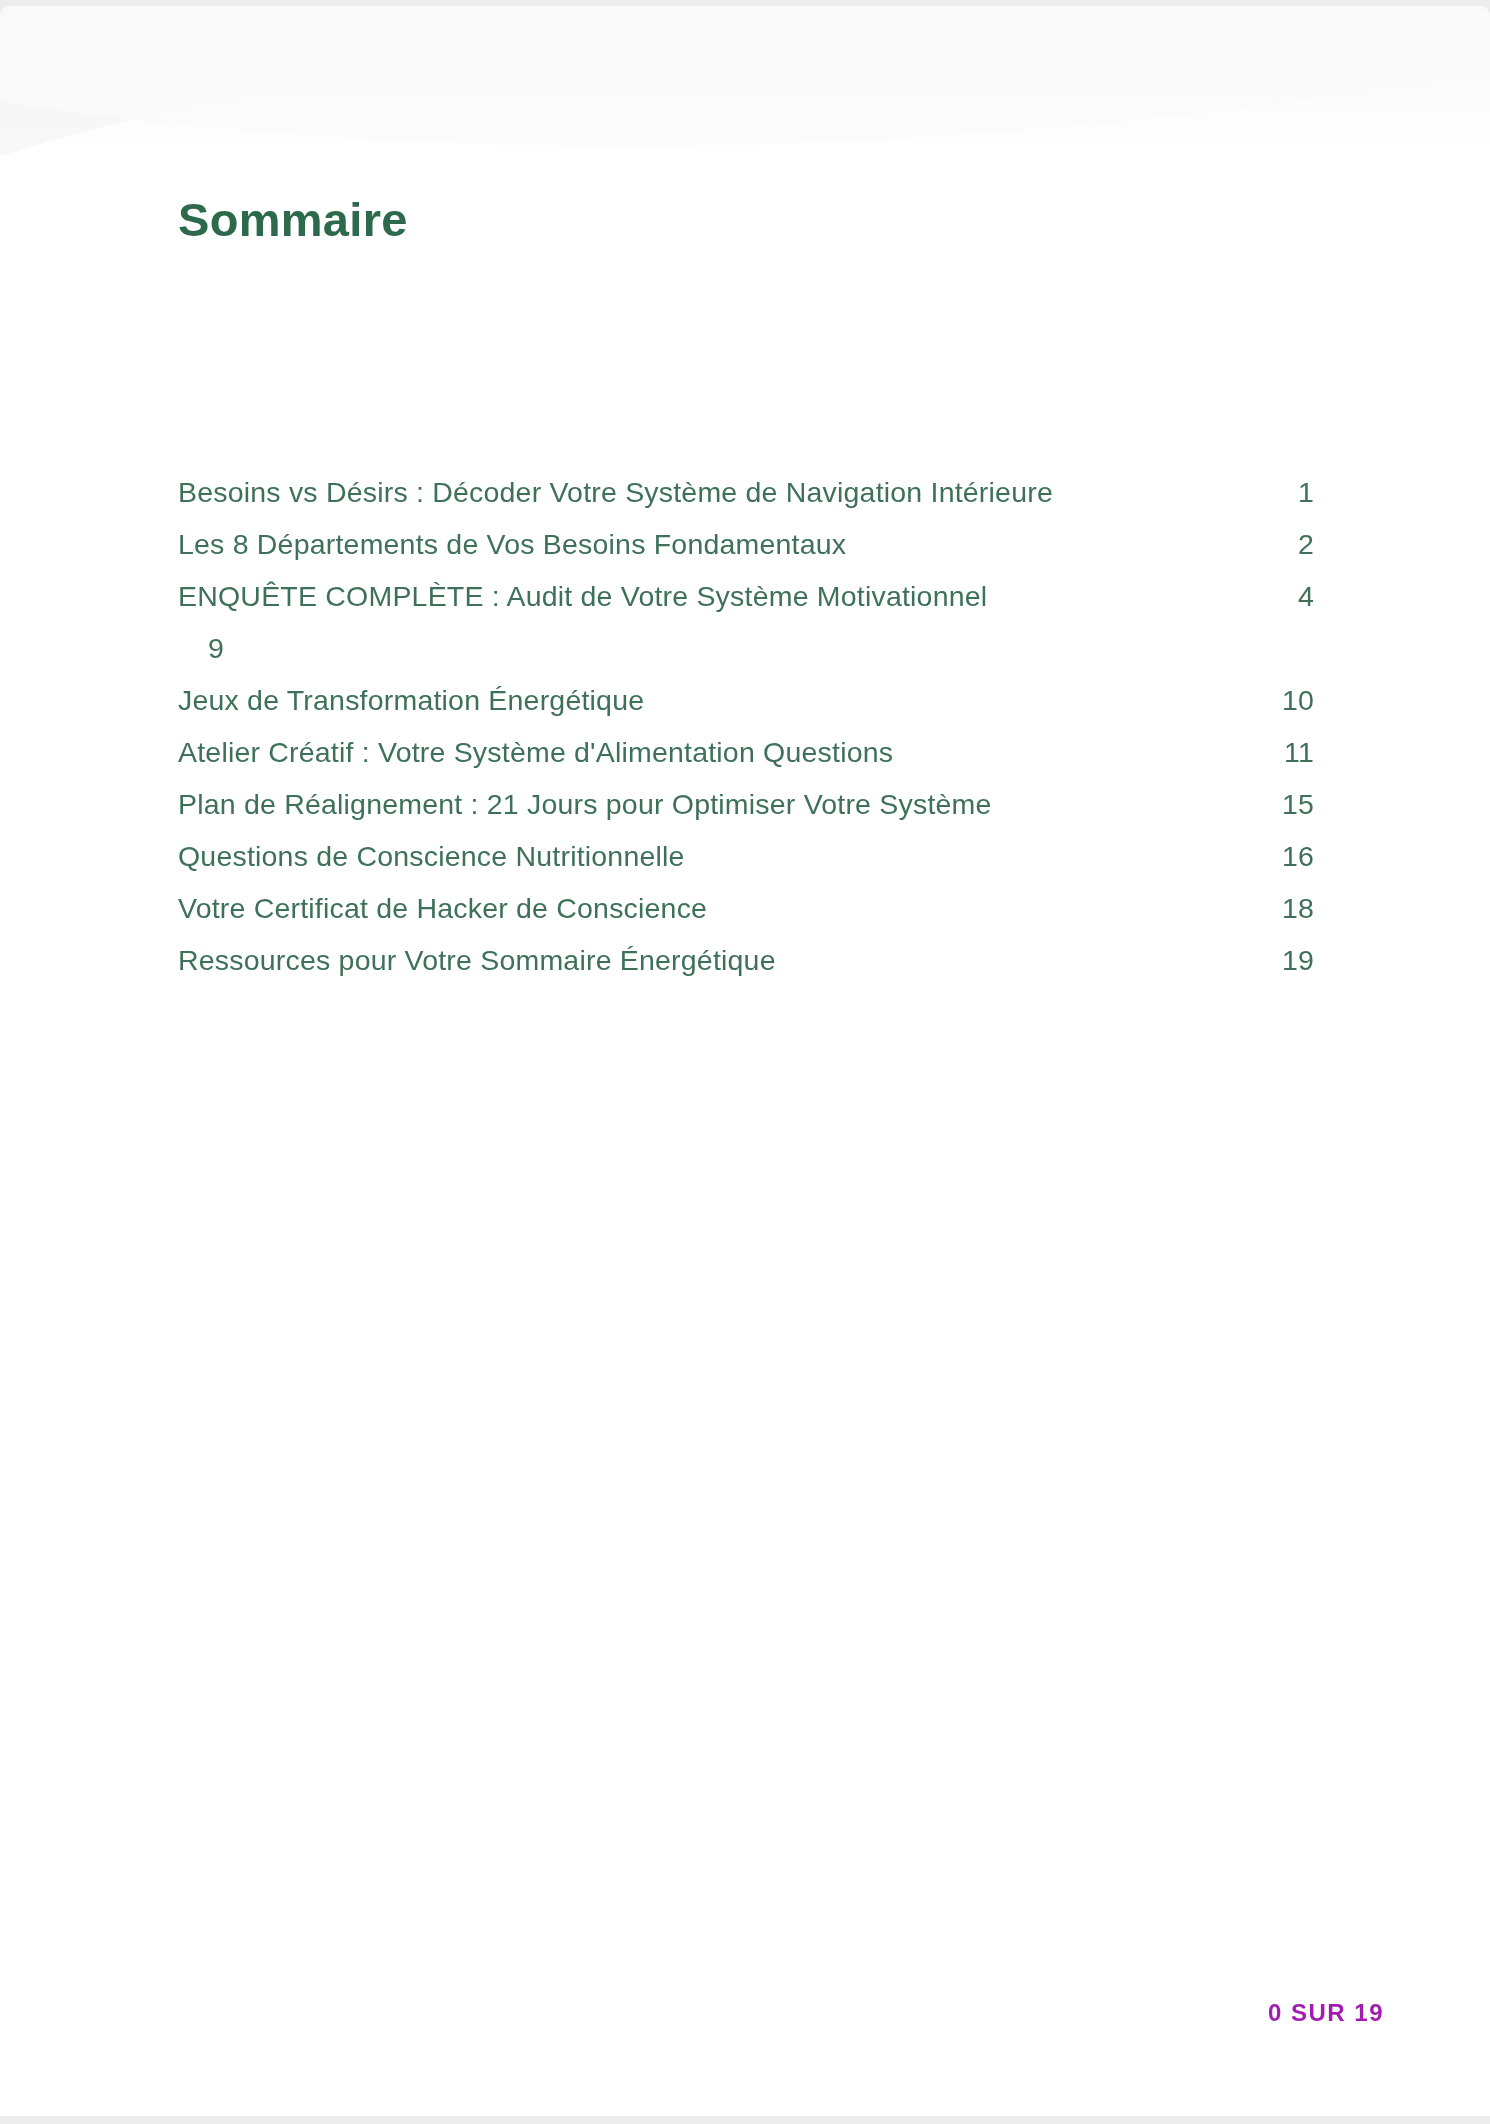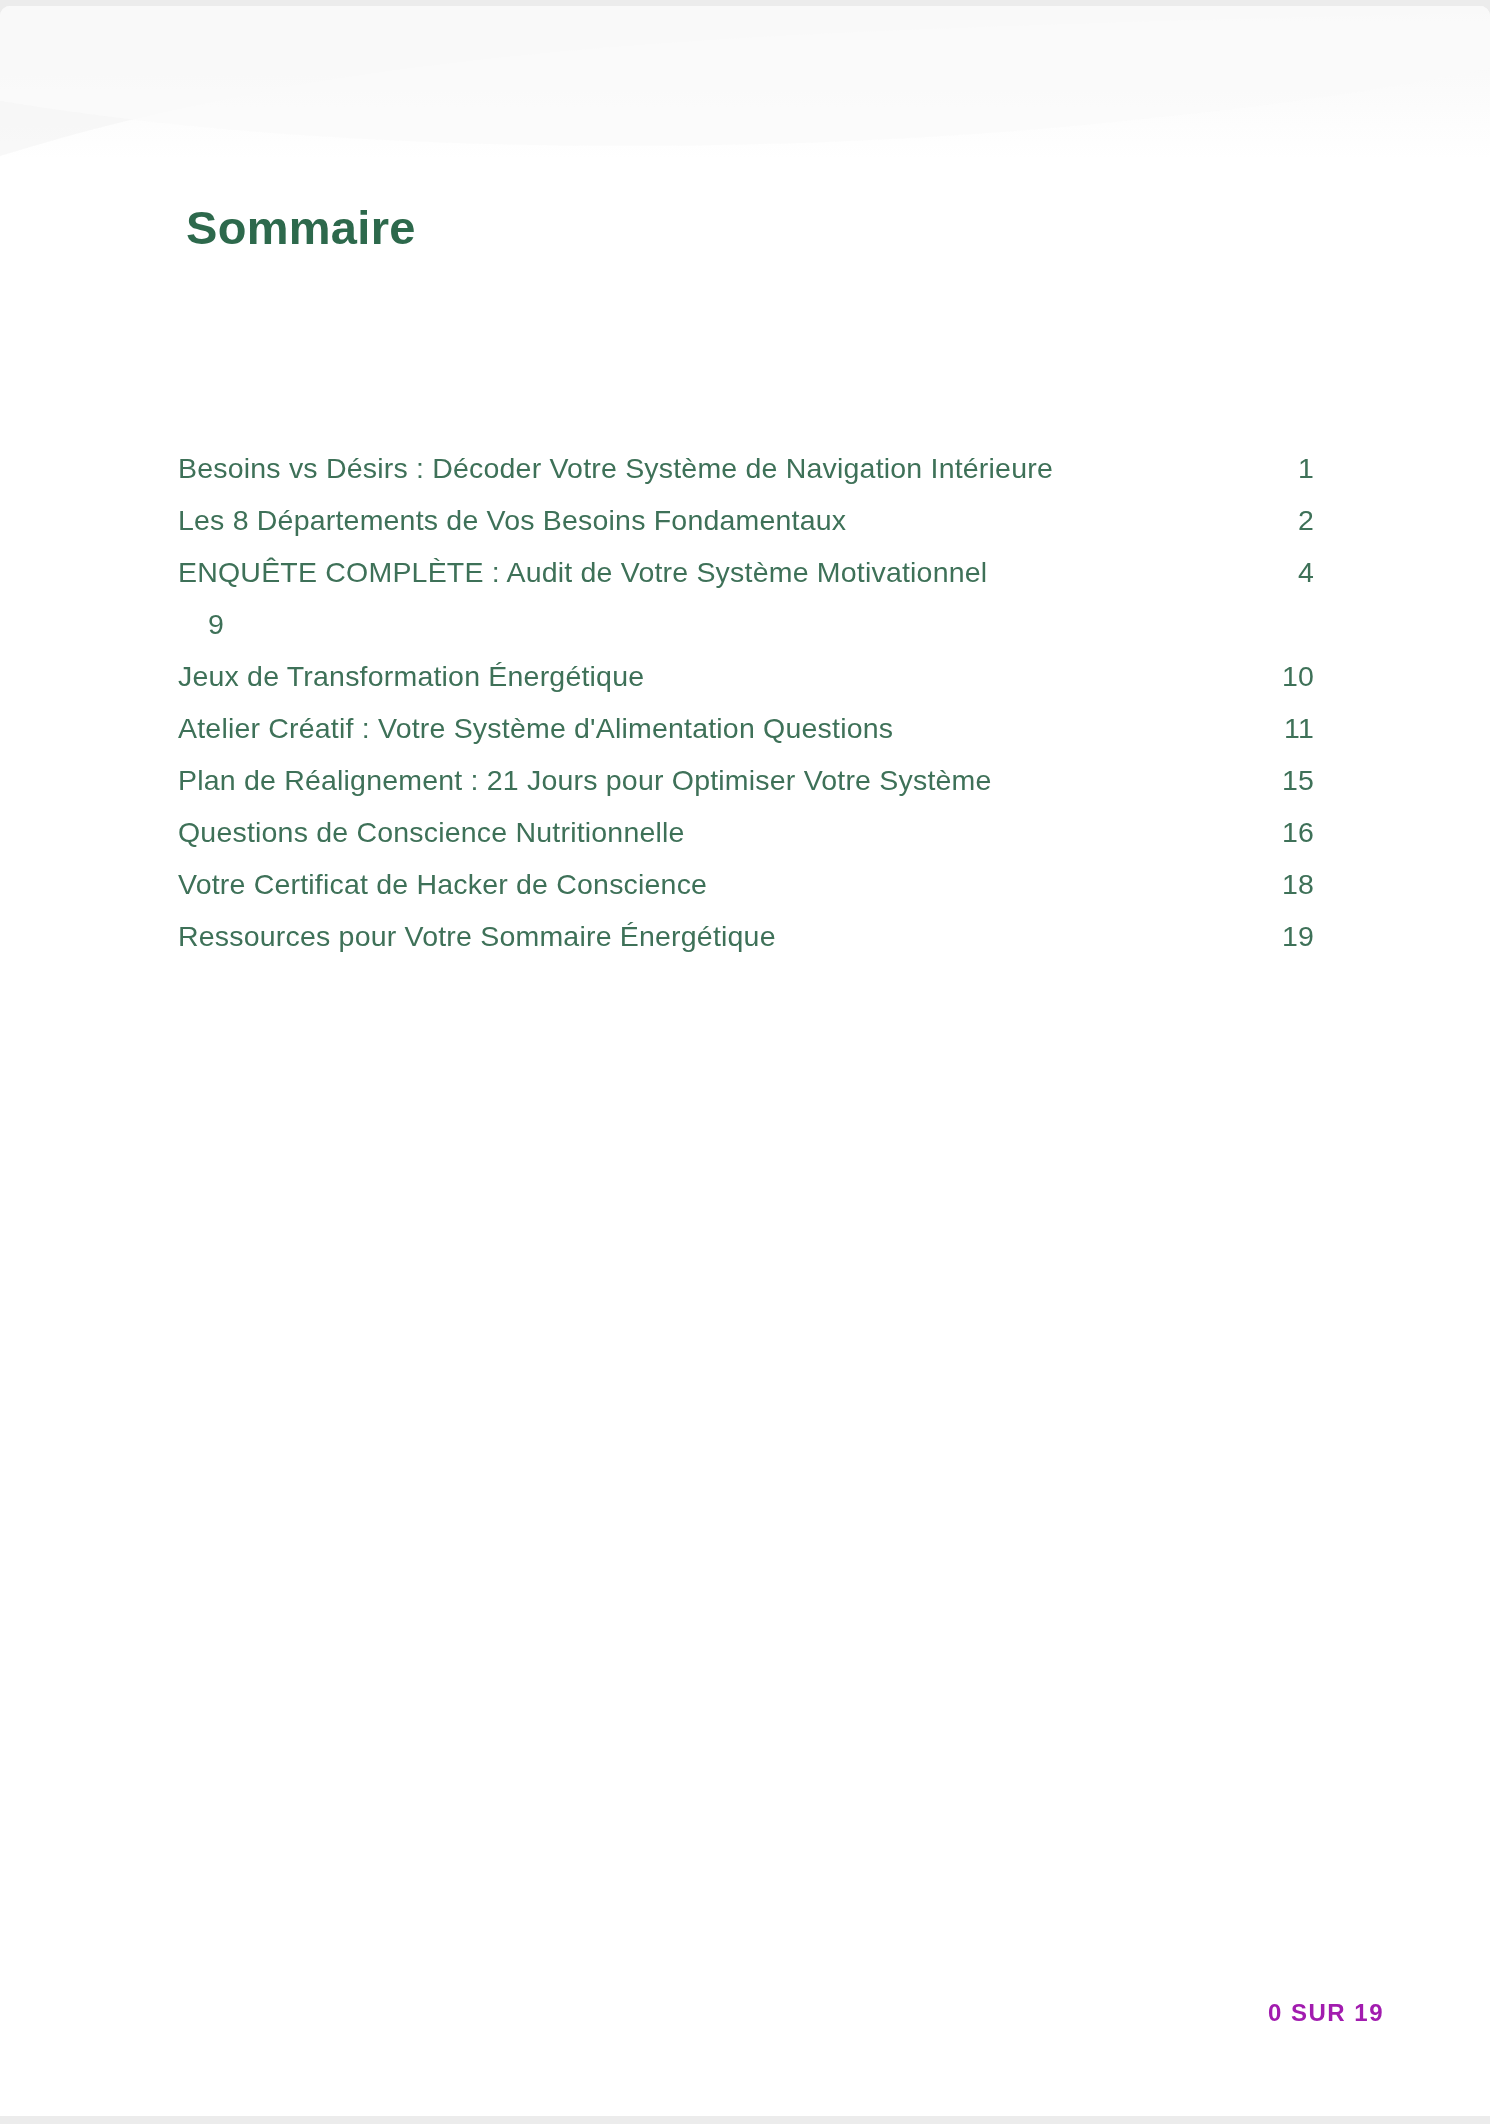--- a/index.html
+++ b/index.html
@@ -37,32 +37,32 @@
     position: absolute;
     top: 0; left: 0;
     width: 1490px;
     height: 420px;
     pointer-events: none;
   }
   .page-title {
     position: absolute;
     left: 178px;
     top: 186px;
-    margin: 8px;
+    margin: 0;
     font-size: 47px;
     line-height: 56px;
     font-weight: 700;
     letter-spacing: 0.3px;
     color: #2d694c;
   }
   .toc {
     position: absolute;
     left: 178px;
     right: 176px;
-    top: 436px;
+    top: 460px;
   }
   .toc-row {
     display: flex;
     justify-content: space-between;
     align-items: center;
     height: 52px;
     font-size: 28.5px;
     color: #3e7158;
     letter-spacing: 0.2px;
     cursor: pointer;

